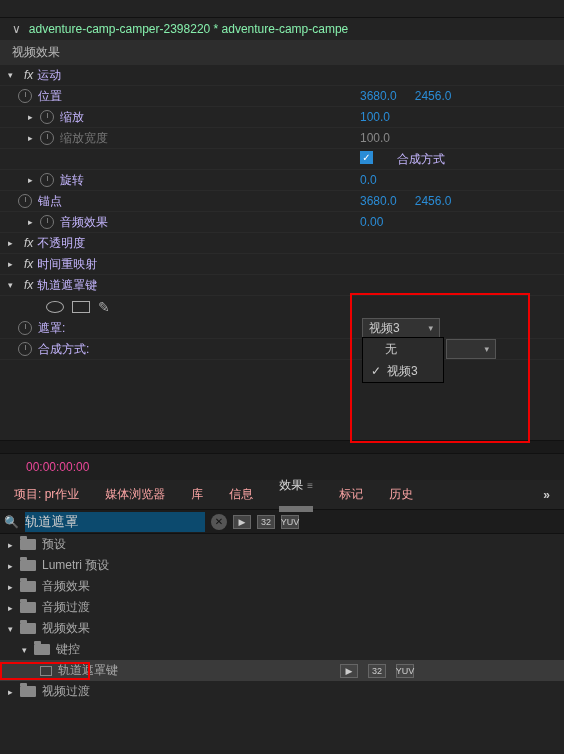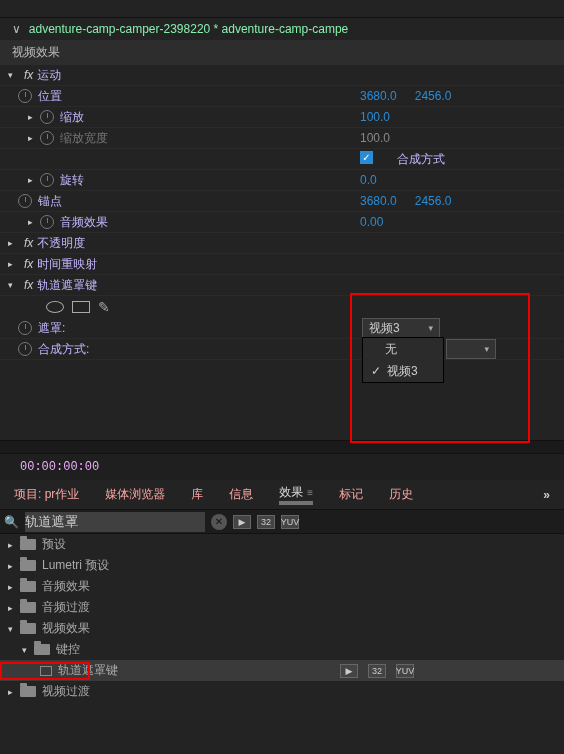--- a/index.html
+++ b/index.html
@@ -26,29 +26,29 @@
 .shape { width:18px; height:12px; border:1px solid #aaa; }
 .shape.ellipse { border-radius:50%; }
 .pen { color:#aaa; font-size:14px; }
 .dropdown { background:#333; border:1px solid #555; color:#ccc; height:20px; display:flex; align-items:center; padding:0 6px; position:relative; }
 .dd-arrow { margin-left:auto; font-size:9px; color:#aaa; }
 .highlight-box { position:absolute; left:350px; top:293px; width:180px; height:150px; border:2px solid #e00; pointer-events:none; }
 .dd-menu { position:absolute; left:362px; top:337px; width:82px; background:#2b2b2b; border:1px solid #000; }
 .dd-item { height:22px; display:flex; align-items:center; padding:0 8px; color:#ccc; gap:6px; }
 .dd-item.sel::before { content:"✓"; color:#ccc; }
 .timeline-gap { height:14px; background:#1a1a1a; border-top:1px solid #111; border-bottom:1px solid #111; margin-top:80px;}
-.timecode { color:#f0abfc; padding:6px 20px; background:#1f1f1f;font-family:Liberation Mono, monospace; }
+.timecode { color:#ec4899; padding:6px 26px; background:#1f1f1f; }
 .lower-tabs { display:flex; align-items:center; height:30px; gap:26px; padding:0 14px; background:#232323; border-bottom:1px solid #111; }
 .lower-tabs .tab { color:#fca5a5; }
-.lower-tabs .tab.active { color:#ddd; border-bottom:4px solid #737373; padding-bottom:0; }
+.lower-tabs .tab.active { color:#ddd; border-bottom:6px solid #737373; padding-bottom:12px; }
 .tab-more { margin-left:auto; color:#ccc; font-weight:bold; }
 .tab-submenu { font-size:10px; color:#888; margin-left:4px;}
 .search-row { display:flex; align-items:center; height:24px; background:#1c1c1c; padding:0 4px; gap:6px; border-bottom:1px solid #111;}
 .search-icon { color:#888; }
-.search-input { flex:0 0 180px; background:#404040; border:none; color:#ccc; height:20px; outline:none; }
+.search-input { flex:0 0 180px; background:#0c4a6e; border:none; color:#ccc; height:20px; outline:none; }
 .clear-x { width:16px; height:16px; border-radius:50%; background:#555; color:#111; display:flex; align-items:center; justify-content:center; font-size:10px; cursor:pointer; }
 .badge { width:18px; height:14px; background:#444; color:#ccc; font-size:9px; display:flex; align-items:center; justify-content:center; border:1px solid #666; }
 .tree-row { display:flex; align-items:center; height:21px; padding-left:8px; }
 .tree-row.d1 { padding-left:22px; }
 .tree-row.d2 { padding-left:40px; }
 .folder-icon { width:16px; height:11px; background:#888; margin-right:6px; border-radius:1px; position:relative; }
 .folder-icon::before { content:""; position:absolute; top:-3px; left:0; width:7px; height:3px; background:#888; border-radius:1px 1px 0 0;}
 .fx-icon { width:12px; height:10px; border:1px solid #888; margin-right:6px; }
 .tree-row.sel { background:#3a3a3a; }
 .hl-small { position:absolute; border:2px solid #e00; left:42px; width:90px; height:18px; pointer-events:none; }

